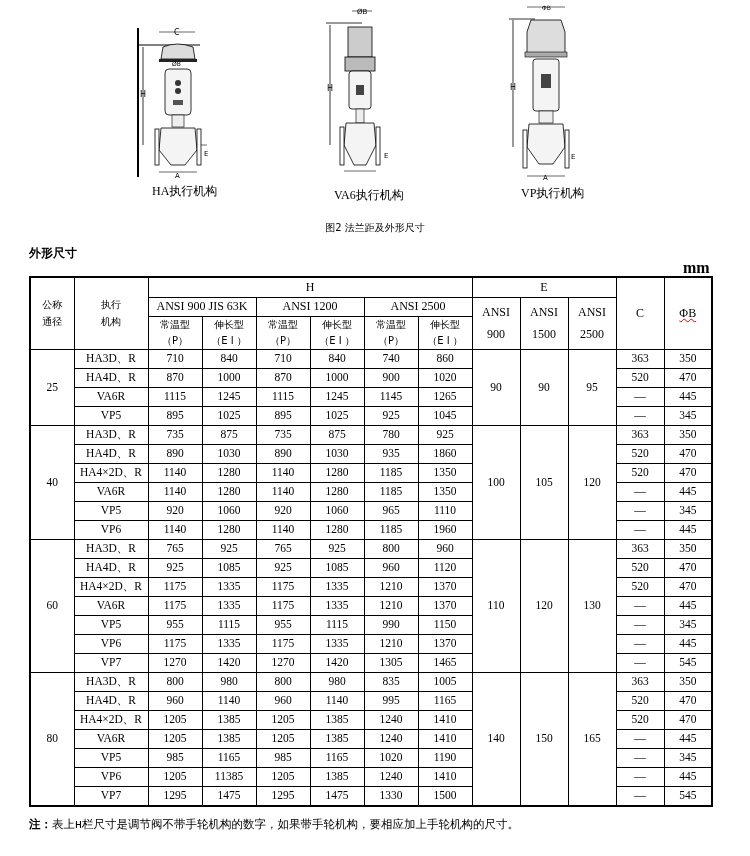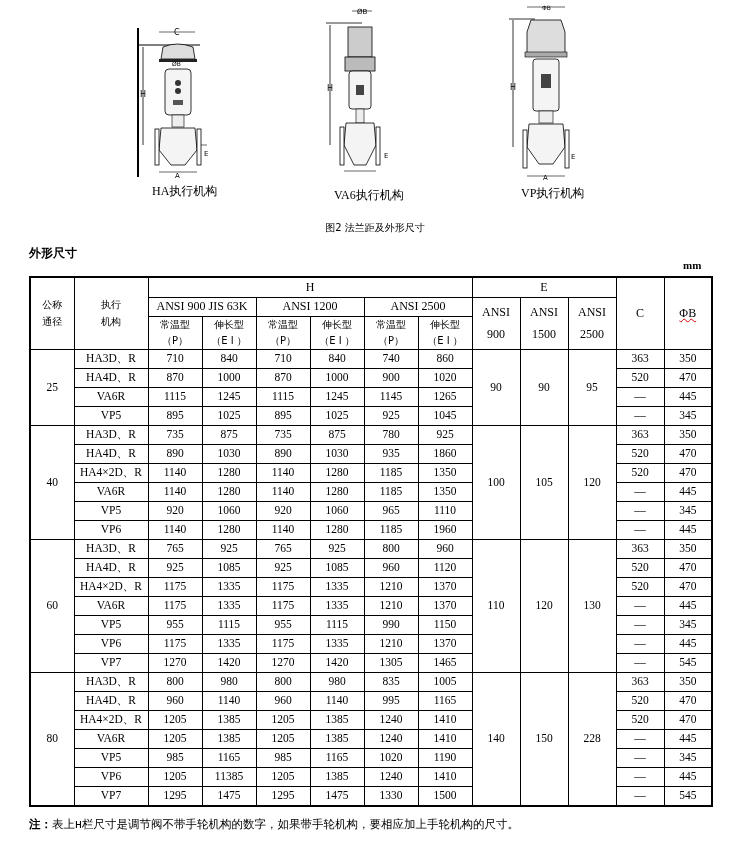--- a/index.html
+++ b/index.html
@@ -3,21 +3,21 @@
 <meta charset="utf-8">
 <style>
   html, body { margin:0; padding:0; background:#fff; }
   body { width:750px; height:856px; position:relative; font-family:"Liberation Serif", "DejaVu Serif", serif; color:#000; overflow:hidden; }
   .figs { position:absolute; left:0; top:0; width:750px; height:200px; }
   .fig { position:absolute; }
   .fig svg { display:block; }
   .fig-cap { position:absolute; font-size:12px; white-space:nowrap; }
   .fig-title { position:absolute; left:0; width:750px; top:221px; text-align:center; font-size:13px; }
   .section-title { position:absolute; left:29px; top:245px; font-size:12px; font-weight:bold; font-family:"DejaVu Sans", sans-serif; }
-  .unit { position:absolute; left:683px; top:259px; font-size:11px; font-weight:bold; }
+  .unit { position:absolute; left:683px; top:259px; font-size:16px; font-weight:bold; }
   table.dims { position:absolute; left:29px; top:276px; border-collapse:collapse; border:2.5px solid #000; font-size:11.5px; }
   table.dims td { border:1px solid #000; text-align:center; padding:0; height:18px; line-height:17px; }
   table.dims td.hdr { font-size:12px; }
   .cjk { font-family:"DejaVu Sans", sans-serif; font-size:10px; }
   .note { position:absolute; left:29px; top:817px; font-size:11.5px; font-family:Liberation Mono, monospace; }
   .note b { font-weight:bold; }
   .squig { text-decoration: underline wavy #d00; text-decoration-thickness:1px; }
 </style>
 </head>
 <body>
@@ -345,21 +345,21 @@
         <td rowspan="7">80</td>
         <td>HA3D、R</td>
         <td>800</td>
         <td>980</td>
         <td>800</td>
         <td>980</td>
         <td>835</td>
         <td>1005</td>
         <td rowspan="7">140</td>
         <td rowspan="7">150</td>
-        <td rowspan="7">228</td>
+        <td rowspan="7">165</td>
         <td>363</td>
         <td>350</td>
       </tr>
       <tr>
         <td>HA4D、R</td>
         <td>960</td>
         <td>1140</td>
         <td>960</td>
         <td>1140</td>
         <td>995</td>

